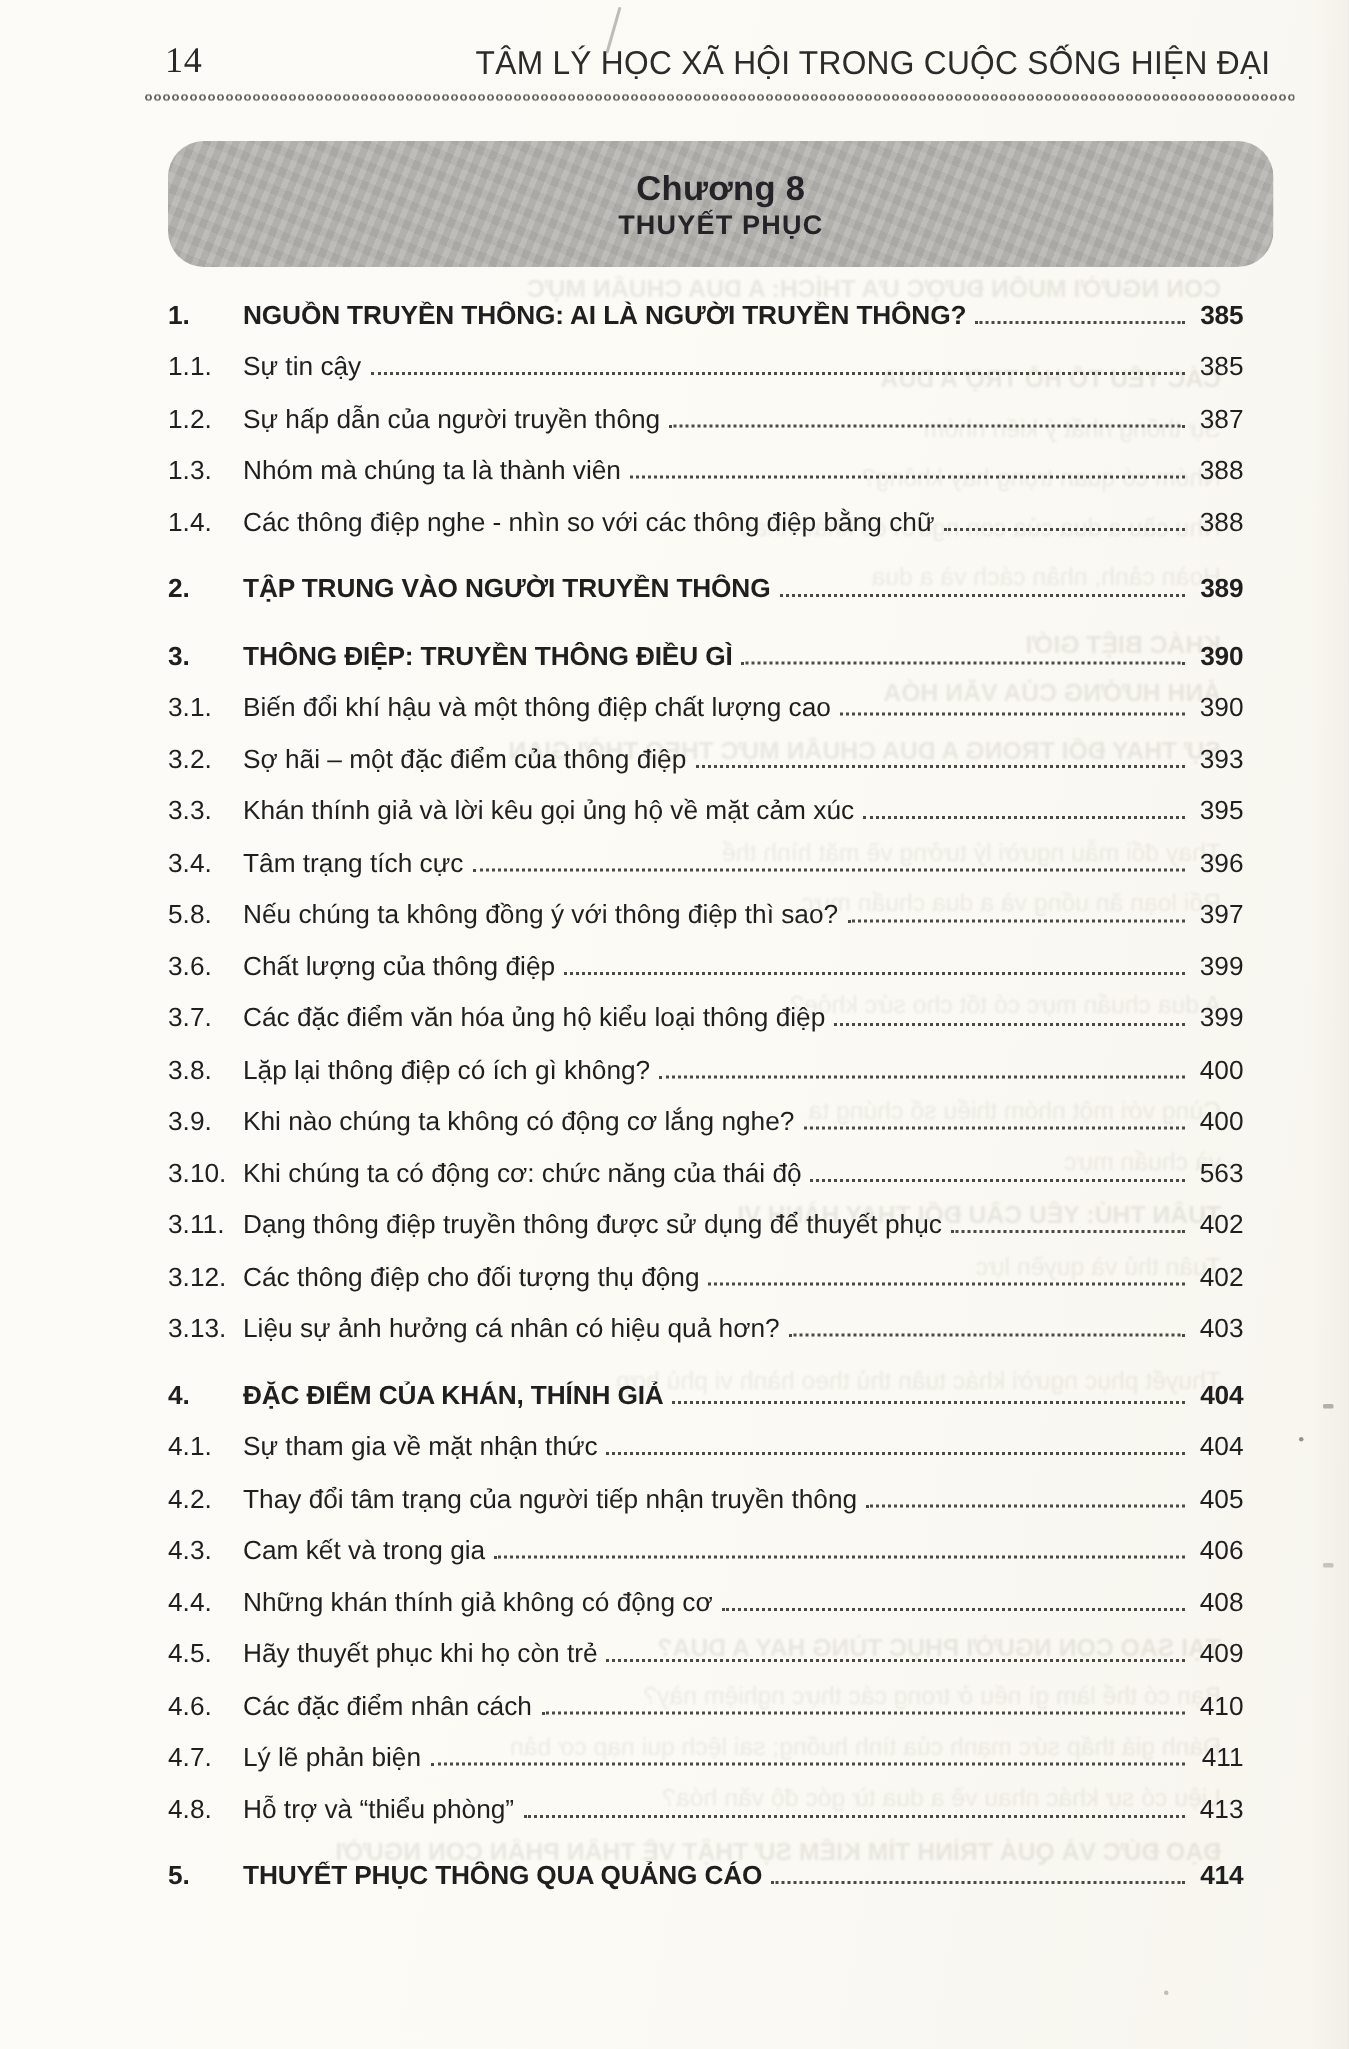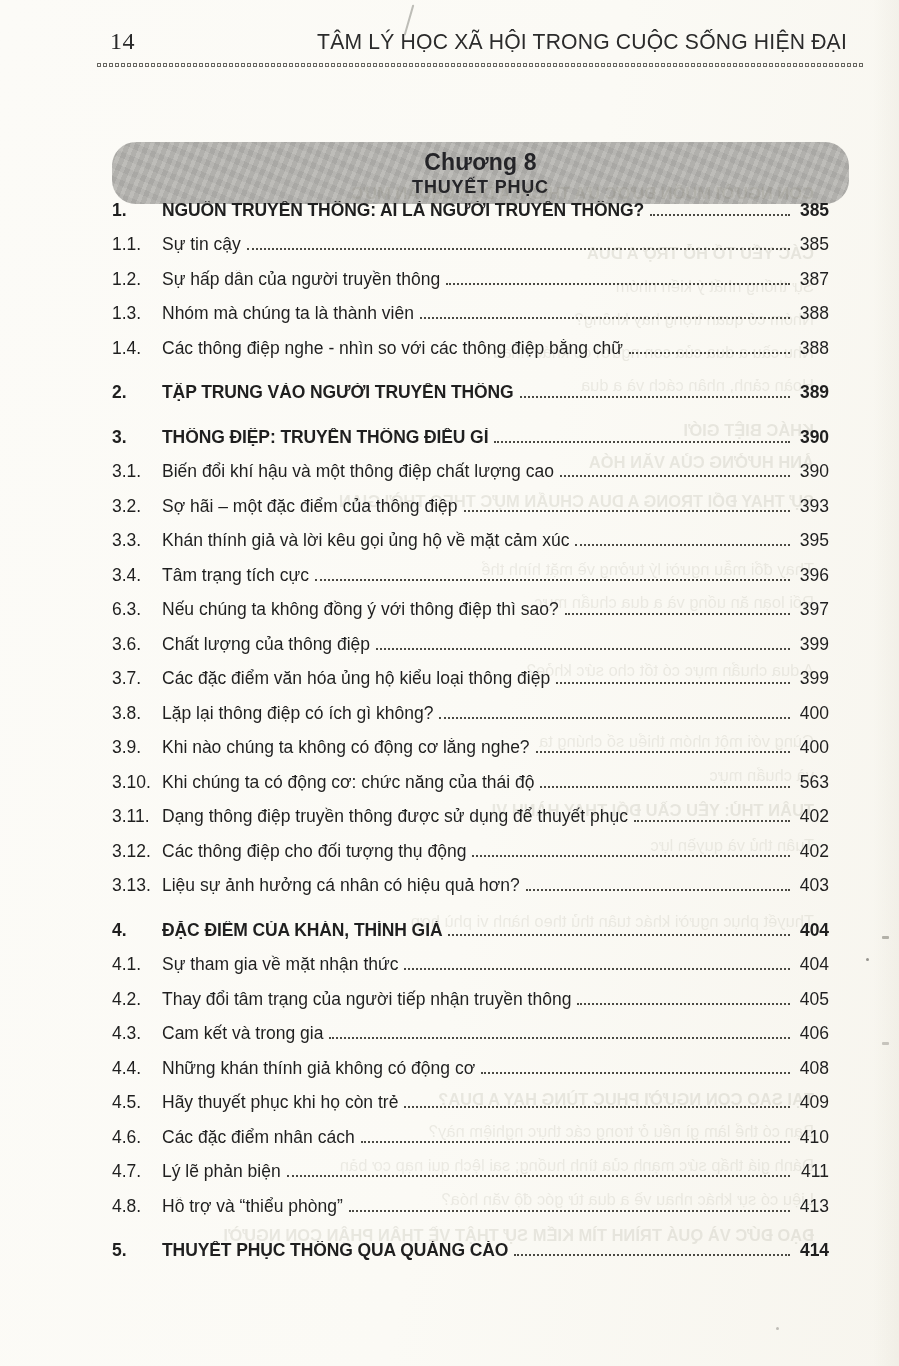--- a/index.html
+++ b/index.html
@@ -37,29 +37,28 @@
   .chain{
     position:absolute;top:61px;left:96px;right:36px;height:8px;
     background-image:radial-gradient(circle 2.6px at 3px 4px,
       rgba(75,74,68,0) 1.1px, rgba(75,74,68,.85) 1.3px,
       rgba(75,74,68,.85) 2.1px, rgba(75,74,68,0) 2.4px);
     background-size:6px 8px;background-repeat:repeat-x;
   }
 
   
   .chapter-box{
-    position:absolute;top:94px;left:112px;width:737px;height:62px;
+    position:absolute;top:94px;left:112px;width:737px;height:84px;
     background-color:#b6b5b1;
     background-image:
       repeating-linear-gradient(112deg,rgba(255,255,255,.07) 0 4px,rgba(0,0,0,.045) 4px 9px),
       repeating-linear-gradient(23deg,rgba(255,255,255,.04) 0 7px,rgba(0,0,0,.03) 7px 13px);
     border-radius:24px;
     display:flex;flex-direction:column;justify-content:center;align-items:center;
     gap:1px;
-    margin-top:48px;
   }
   .chapter-label{
     font-size:23px;font-weight:bold;color:#242428;letter-spacing:.2px;
   }
   .chapter-title{
     font-size:18px;font-weight:bold;color:#242428;letter-spacing:.8px;
   }
 
   
   .toc{position:absolute;top:183px;left:112px;right:70px;z-index:2;}
@@ -197,21 +196,21 @@
         <span class="leader"></span>
         <span class="pagenum">395</span>
       </div>
       <div class="toc-row">
         <span class="num">3.4.</span>
         <span class="title">Tâm trạng tích cực</span>
         <span class="leader"></span>
         <span class="pagenum">396</span>
       </div>
       <div class="toc-row">
-        <span class="num">6.3.</span>
+        <span class="num">5.8.</span>
         <span class="title">Nếu chúng ta không đồng ý với thông điệp thì sao?</span>
         <span class="leader"></span>
         <span class="pagenum">397</span>
       </div>
       <div class="toc-row">
         <span class="num">3.6.</span>
         <span class="title">Chất lượng của thông điệp</span>
         <span class="leader"></span>
         <span class="pagenum">399</span>
       </div>

